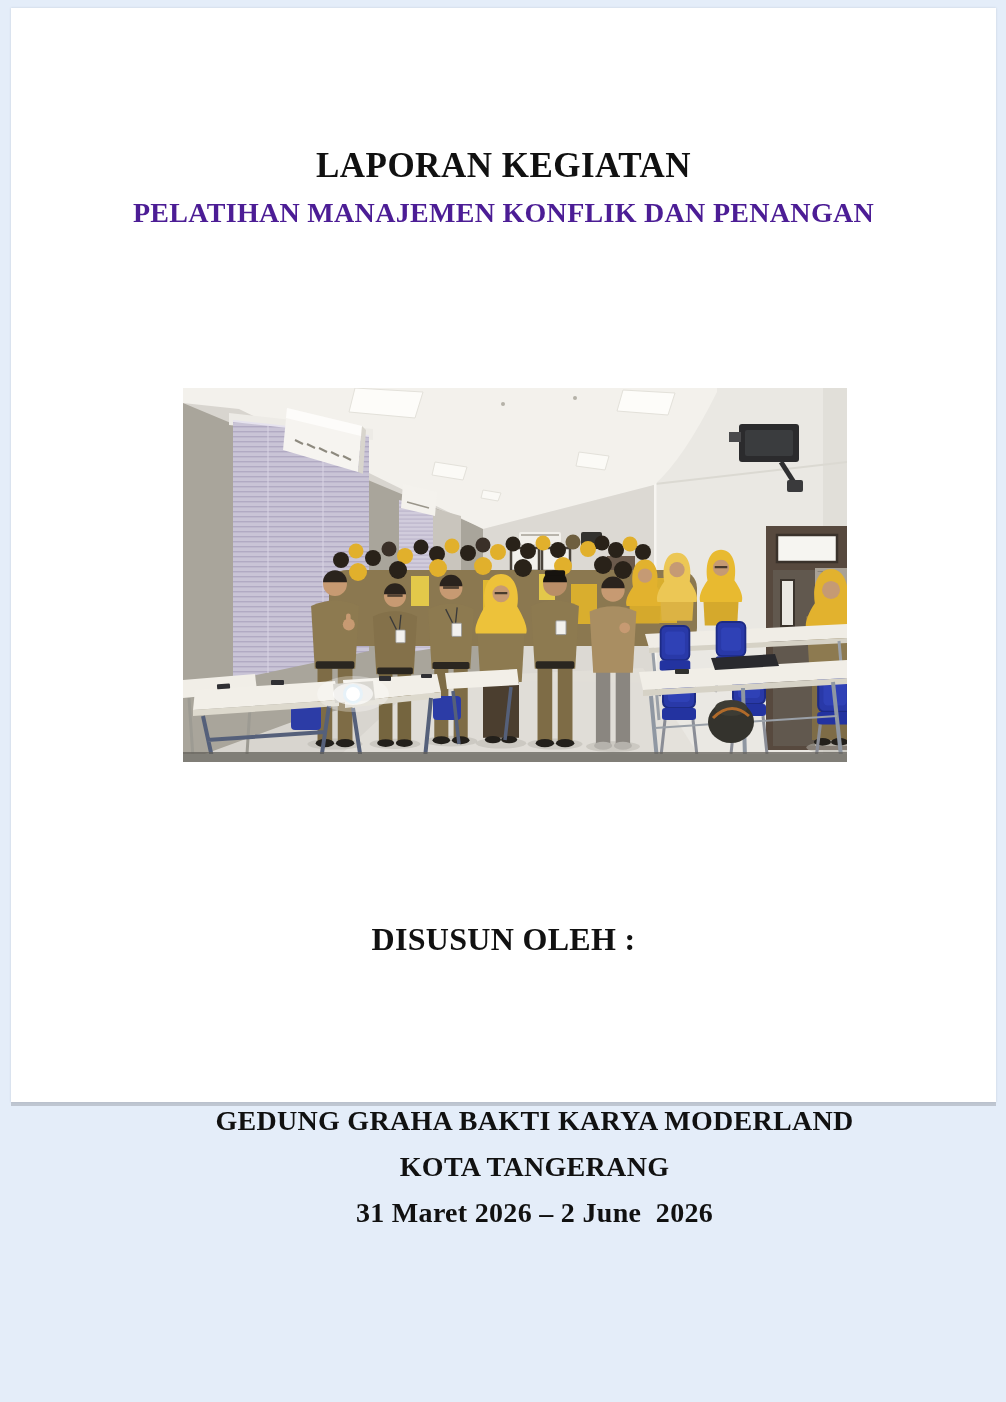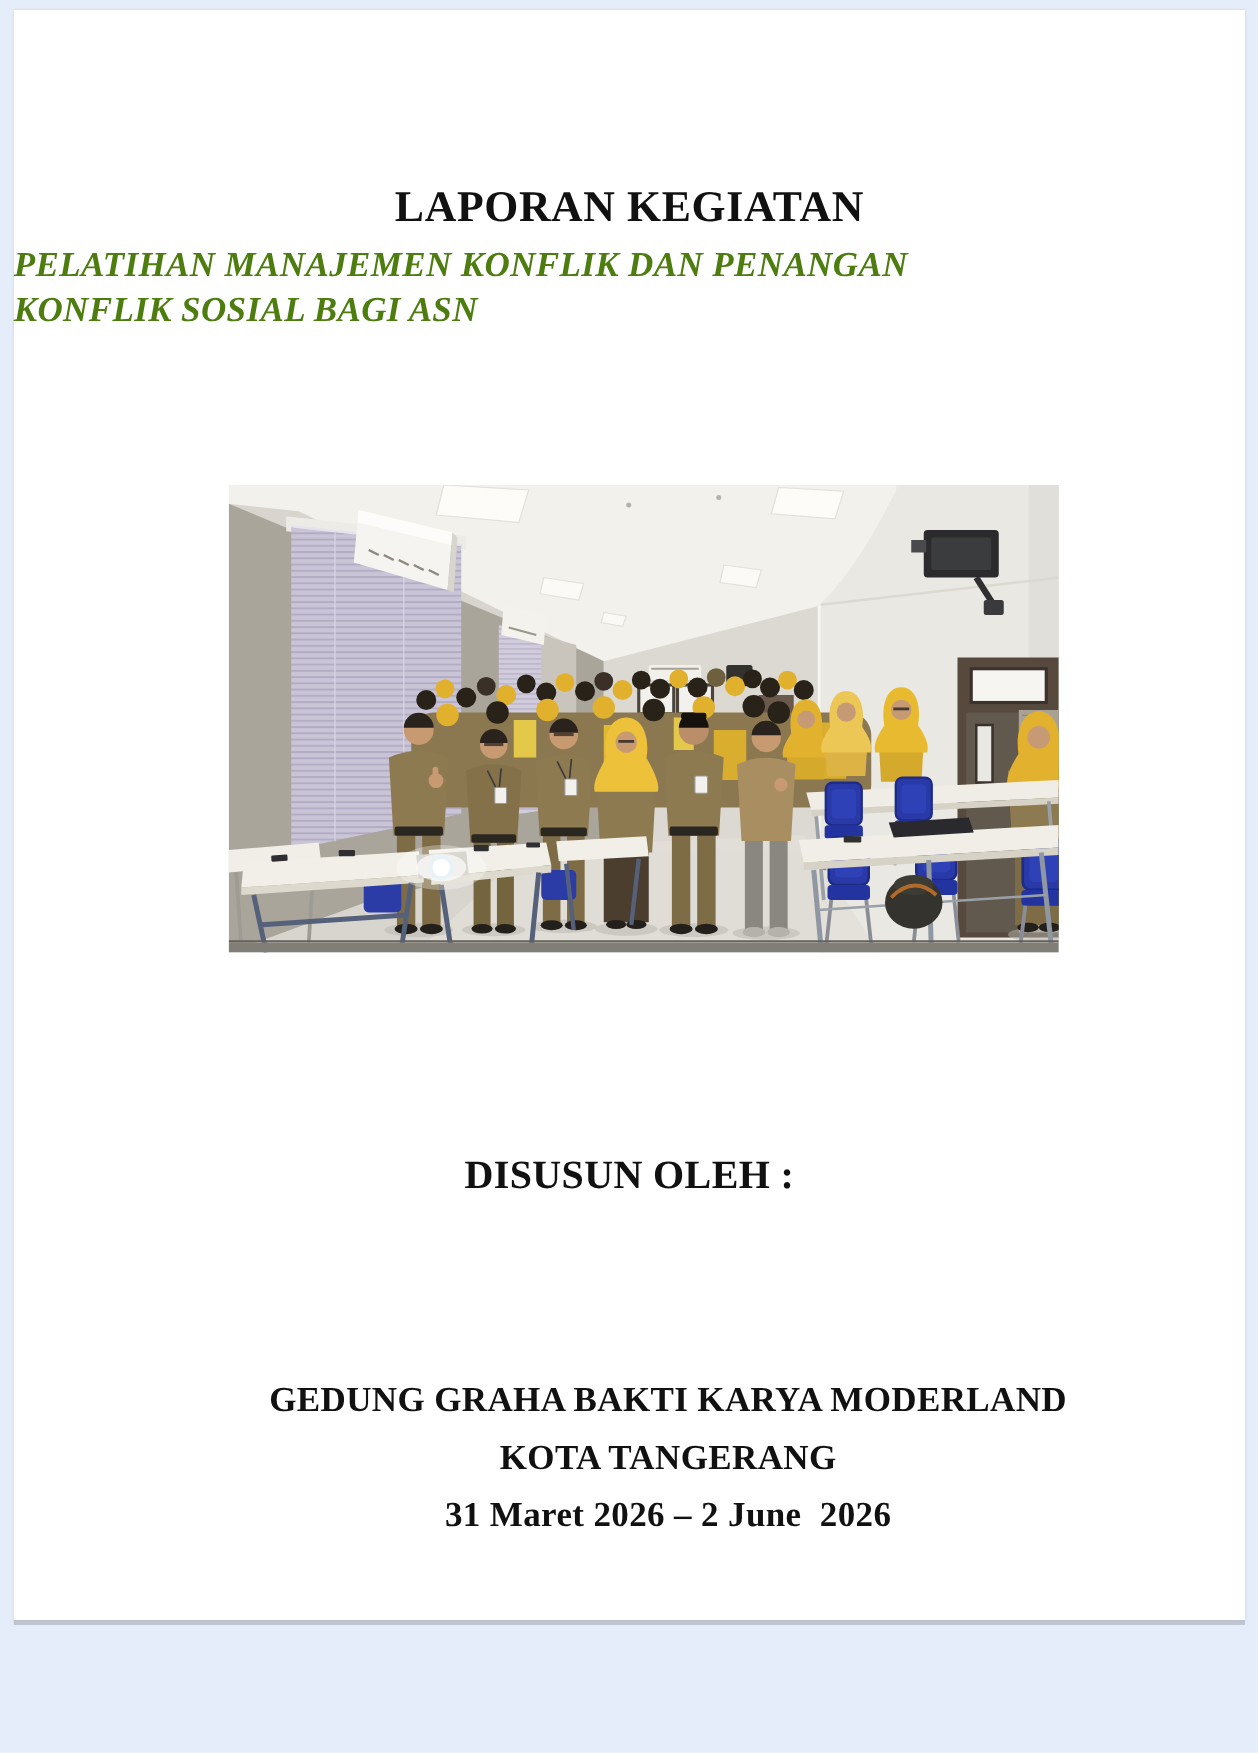--- a/index.html
+++ b/index.html
@@ -1,42 +1,41 @@
 <!DOCTYPE html>
 <html><head>
 <meta charset="utf-8">
 <style>
   html,body{margin:0;padding:0;background:#e7eef8;}
   .canvas{position:relative;width:1006px;height:1402px;background:#e4edf9;overflow:hidden;
           font-family:"Liberation Serif","DejaVu Serif",serif;}
-  .paper{position:absolute;left:11px;top:8px;width:985px;height:1288px;background:#ffffff;
+  .paper{position:absolute;left:11px;top:8px;width:985px;height:1094px;background:#ffffff;
          box-shadow:0 4px 0 rgba(160,166,176,.55), 0 0 2px rgba(140,150,165,.35);}
   .doc-title{position:absolute;top:137px;left:0;width:100%;text-align:center;
              font-weight:bold;font-size:35px;line-height:42px;color:#111;letter-spacing:.5px;}
-  .doc-subtitle{position:absolute;top:187px;left:0;width:100%;
-                font-weight:bold;font-size:28px;line-height:36px;color:#4d7c0f;letter-spacing:.3px;font-style:italic;}
+  .doc-subtitle{position:absolute;top:187px;left:0;width:100%;text-align:center;
+                font-weight:bold;font-size:28px;line-height:36px;color:#4c1d95;letter-spacing:.3px;}
   .photo-wrap{position:absolute;left:172px;top:380px;width:664px;height:374px;}
   .photo-wrap svg{display:block;}
   .byline{position:absolute;top:906px;left:0;width:100%;text-align:center;
           font-weight:bold;font-size:32px;line-height:50px;color:#111;letter-spacing:.3px;}
   .venue{position:absolute;top:1090px;left:0;width:100%;text-align:center;
          font-weight:bold;font-size:28px;line-height:46px;color:#111;letter-spacing:.3px;margin-left:31px;}
   .date-line{white-space:pre-wrap;}
 </style>
 </head>
 <body>
 
 <div class="canvas">
   <div class="paper">
 
     <div class="doc-title">LAPORAN KEGIATAN</div>
 
     <div class="doc-subtitle">
       <div>PELATIHAN MANAJEMEN KONFLIK DAN PENANGAN</div>
-      <div>KONFLIK SOSIAL BAGI ASN</div>
     </div>
 
     <div class="photo-wrap">
       <svg width="664" height="374" viewBox="0 0 664 374" xmlns="http://www.w3.org/2000/svg">
         <defs>
           <pattern id="blinds1" width="8" height="5" patternUnits="userSpaceOnUse">
             <rect width="8" height="5" fill="#c9c4d6"></rect>
             <rect y="3" width="8" height="1.4" fill="#b1aac3"></rect>
           </pattern>
           <pattern id="blinds2" width="8" height="4" patternUnits="userSpaceOnUse">

